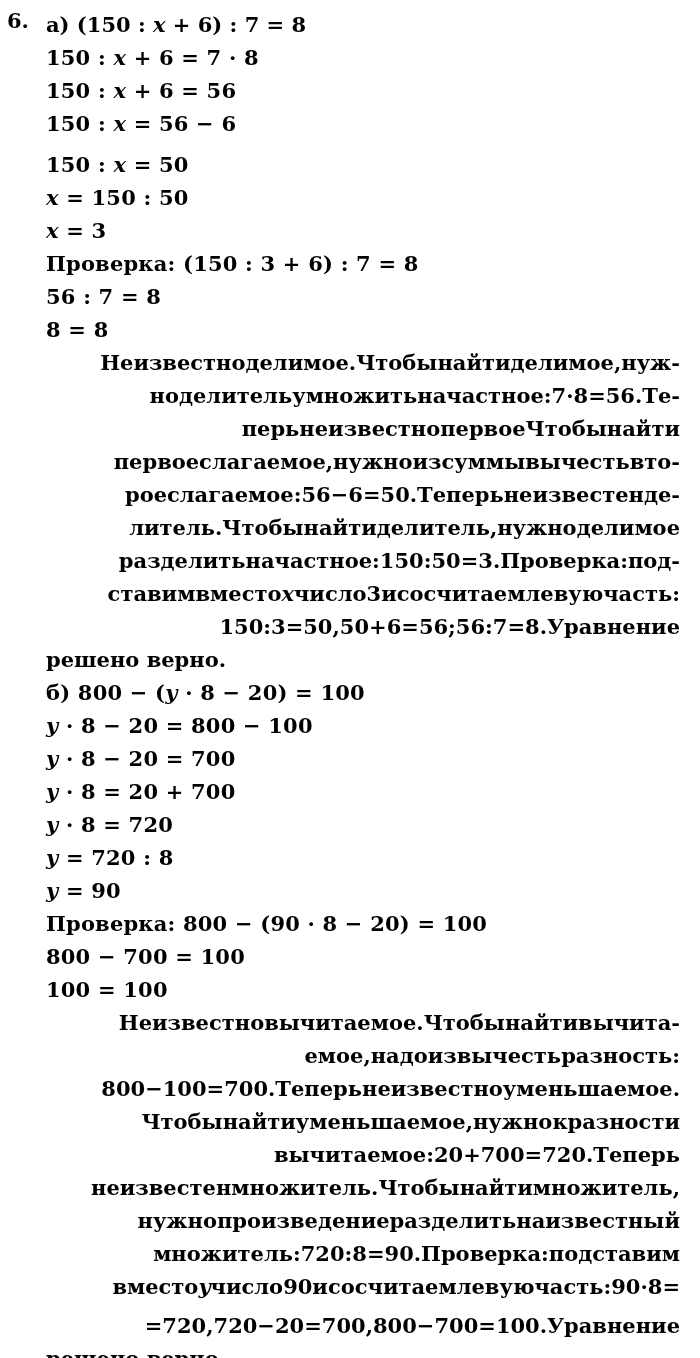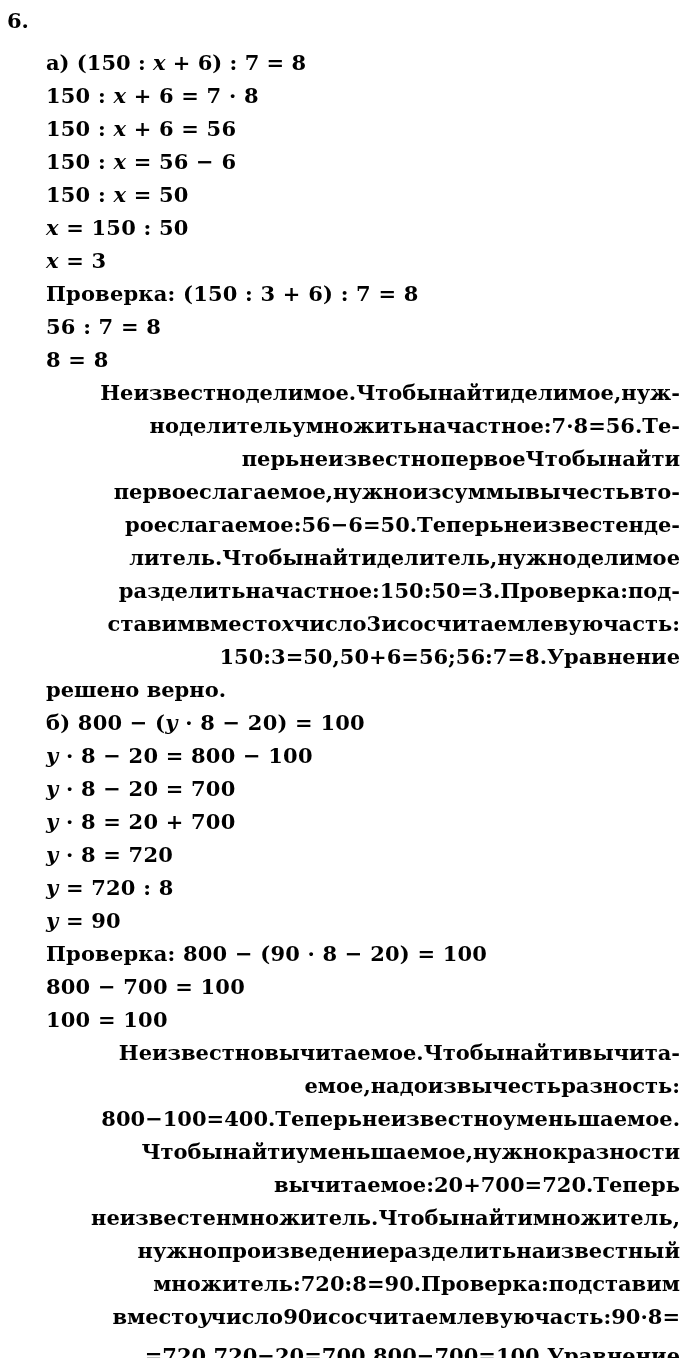--- a/index.html
+++ b/index.html
@@ -41,25 +41,25 @@
   }
 
   
   .eq {
     font-weight: bold;
     font-size: 21px;
     line-height: 33px;
     white-space: nowrap;
     letter-spacing: 0.2px;
   }
-  .eq.gap-before { margin-top: 0; }
+  .eq.gap-before { margin-top: 8px; }
   .eq .var {
     font-style: italic;
   }
-  .eq.first-line { letter-spacing: 0px; margin-top: 38px; }
+  .eq.first-line { letter-spacing: 0px; }
 
   
   .jline {
     display: flex;
     justify-content: flex-end;
     font-weight: bold;
     font-size: 21px;
     line-height: 33px;
     width: 634px;
     white-space: pre;
@@ -109,21 +109,21 @@
     <div class="eq"><i class="var">y</i> · 8 = 20 + 700</div>
     <div class="eq"><i class="var">y</i> · 8 = 720</div>
     <div class="eq"><i class="var">y</i> = 720 : 8</div>
     <div class="eq"><i class="var">y</i> = 90</div>
     <div class="eq">Проверка: 800 − (90 · 8 − 20) = 100</div>
     <div class="eq">800 − 700 = 100</div>
     <div class="eq">100 = 100</div>
 
     <div class="jline"><span>Неизвестно</span><span>вычитаемое.</span><span>Чтобы</span><span>найти</span><span>вычита-</span></div>
     <div class="jline"><span>емое,</span><span>надо</span><span>из</span><span>вычесть</span><span>разность:</span></div>
-    <div class="jline"><span>800</span><span>−</span><span>100</span><span>=</span><span>400.</span><span>Теперь</span><span>неизвестно</span><span>уменьшаемое.</span></div>
+    <div class="jline"><span>800</span><span>−</span><span>100</span><span>=</span><span>700.</span><span>Теперь</span><span>неизвестно</span><span>уменьшаемое.</span></div>
     <div class="jline"><span>Чтобы</span><span>найти</span><span>уменьшаемое,</span><span>нужно</span><span>к</span><span>разности</span></div>
     <div class="jline"><span>вычитаемое:</span><span>20</span><span>+</span><span>700</span><span>=</span><span>720.</span><span>Теперь</span></div>
     <div class="jline"><span>неизвестен</span><span>множитель.</span><span>Чтобы</span><span>найти</span><span>множитель,</span></div>
     <div class="jline"><span>нужно</span><span>произведение</span><span>разделить</span><span>на</span><span>известный</span></div>
     <div class="jline"><span>множитель:</span><span>720</span><span>:</span><span>8</span><span>=</span><span>90.</span><span>Проверка:</span><span>подставим</span></div>
     <div class="jline"><span>вместо</span><span><i class="var">y</i></span><span>число</span><span>90</span><span>и</span><span>сосчитаем</span><span>левую</span><span>часть:</span><span>90</span><span>·</span><span>8</span><span>=</span></div>
     <div class="jline gap-before"><span>=</span><span>720,</span><span>720</span><span>−</span><span>20</span><span>=</span><span>700,</span><span>800</span><span>−</span><span>700</span><span>=</span><span>100.</span><span>Уравнение</span></div>
     <div class="jline last">решено верно.</div>
 
   </div>

